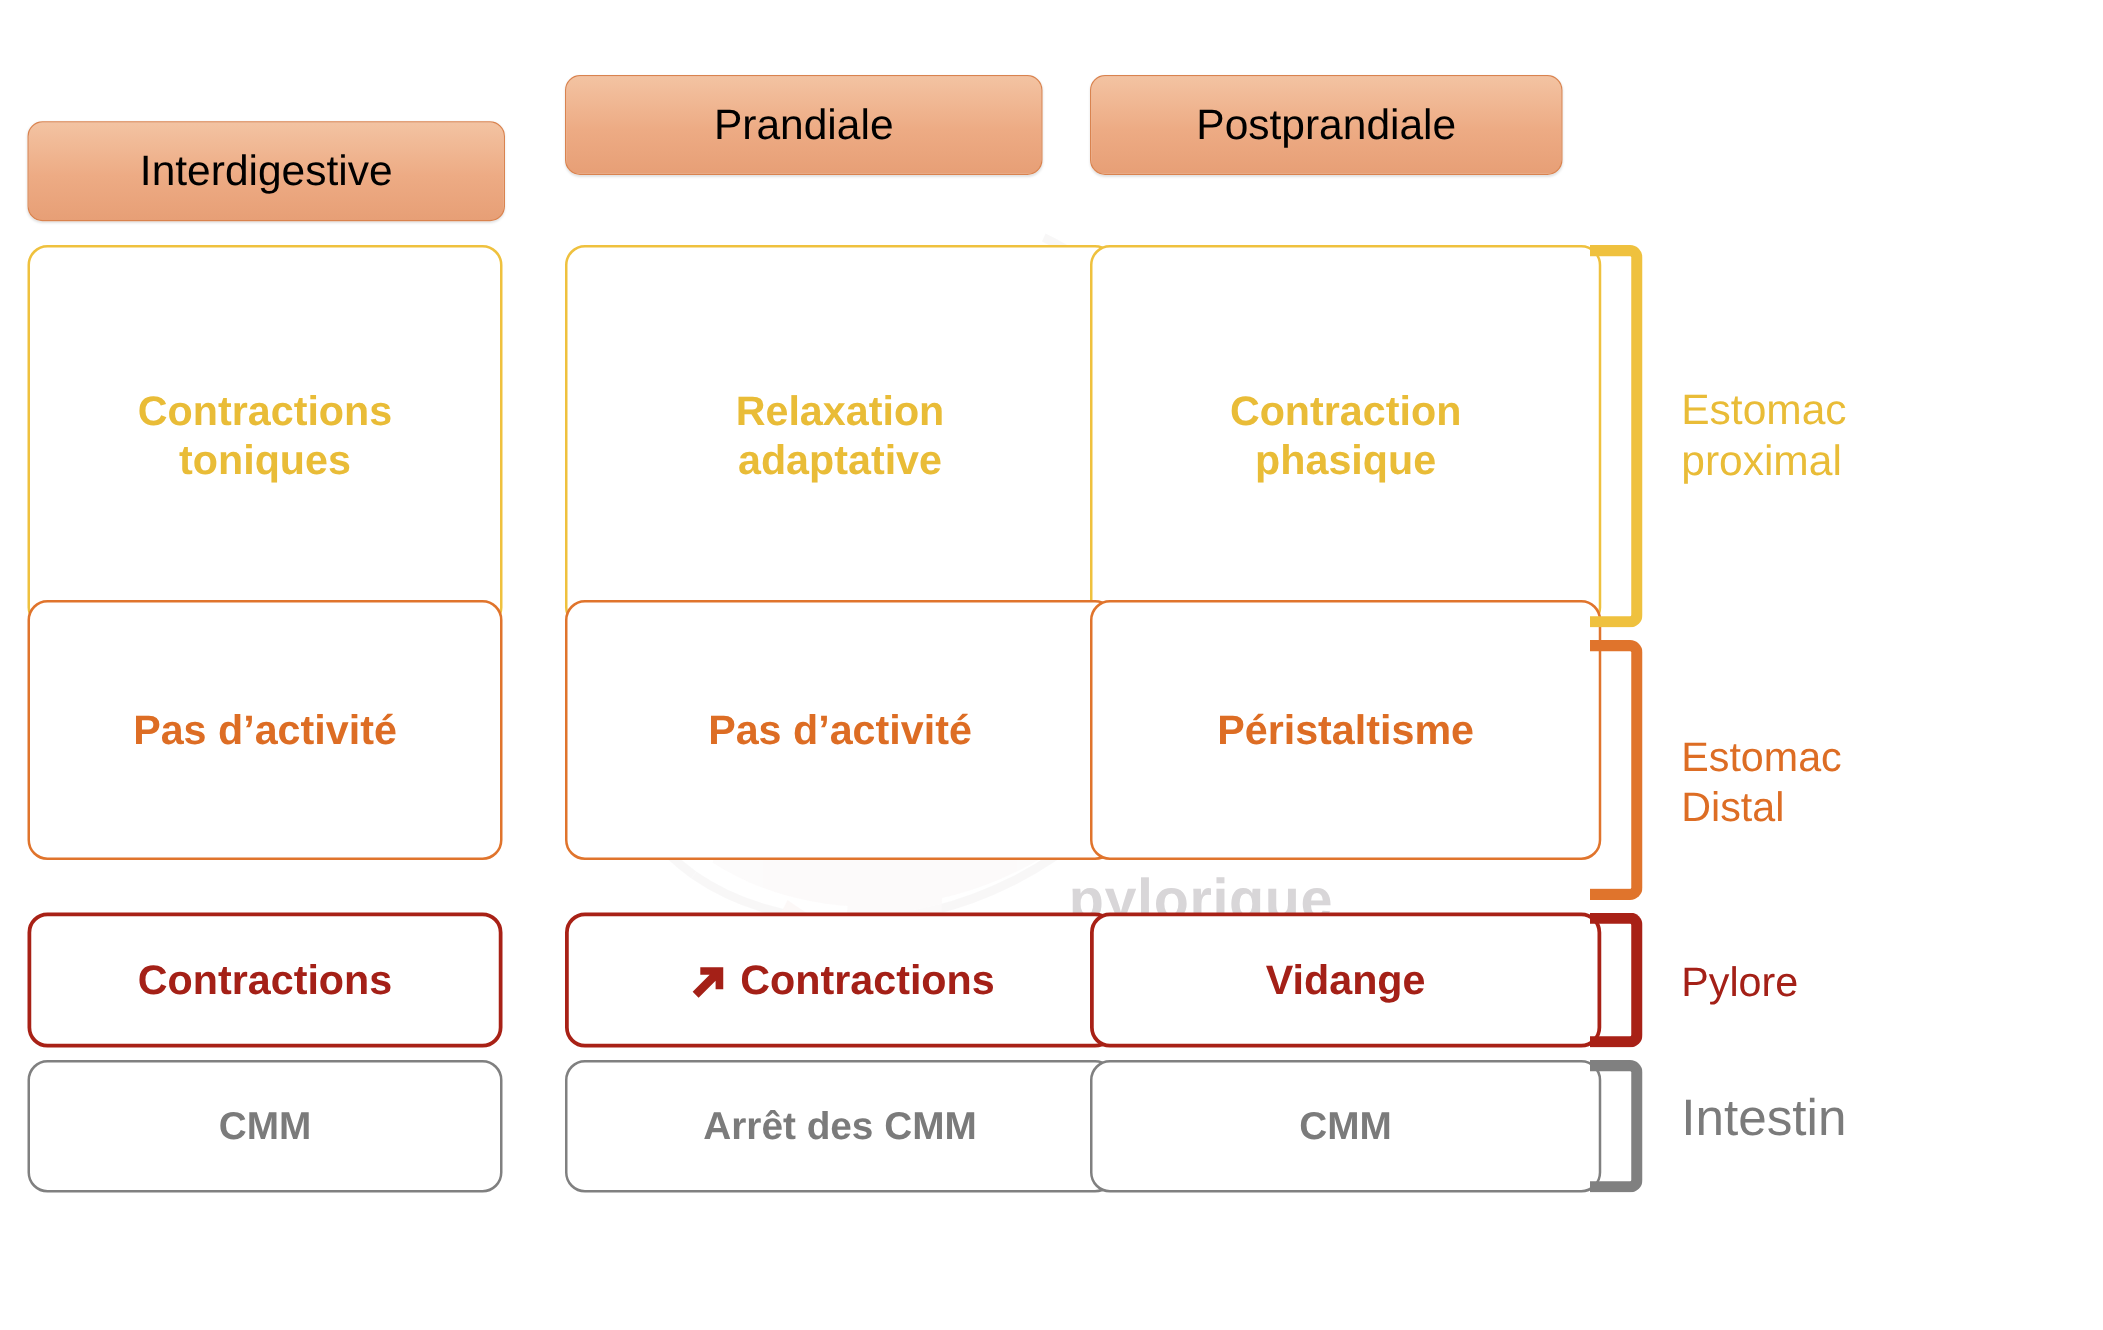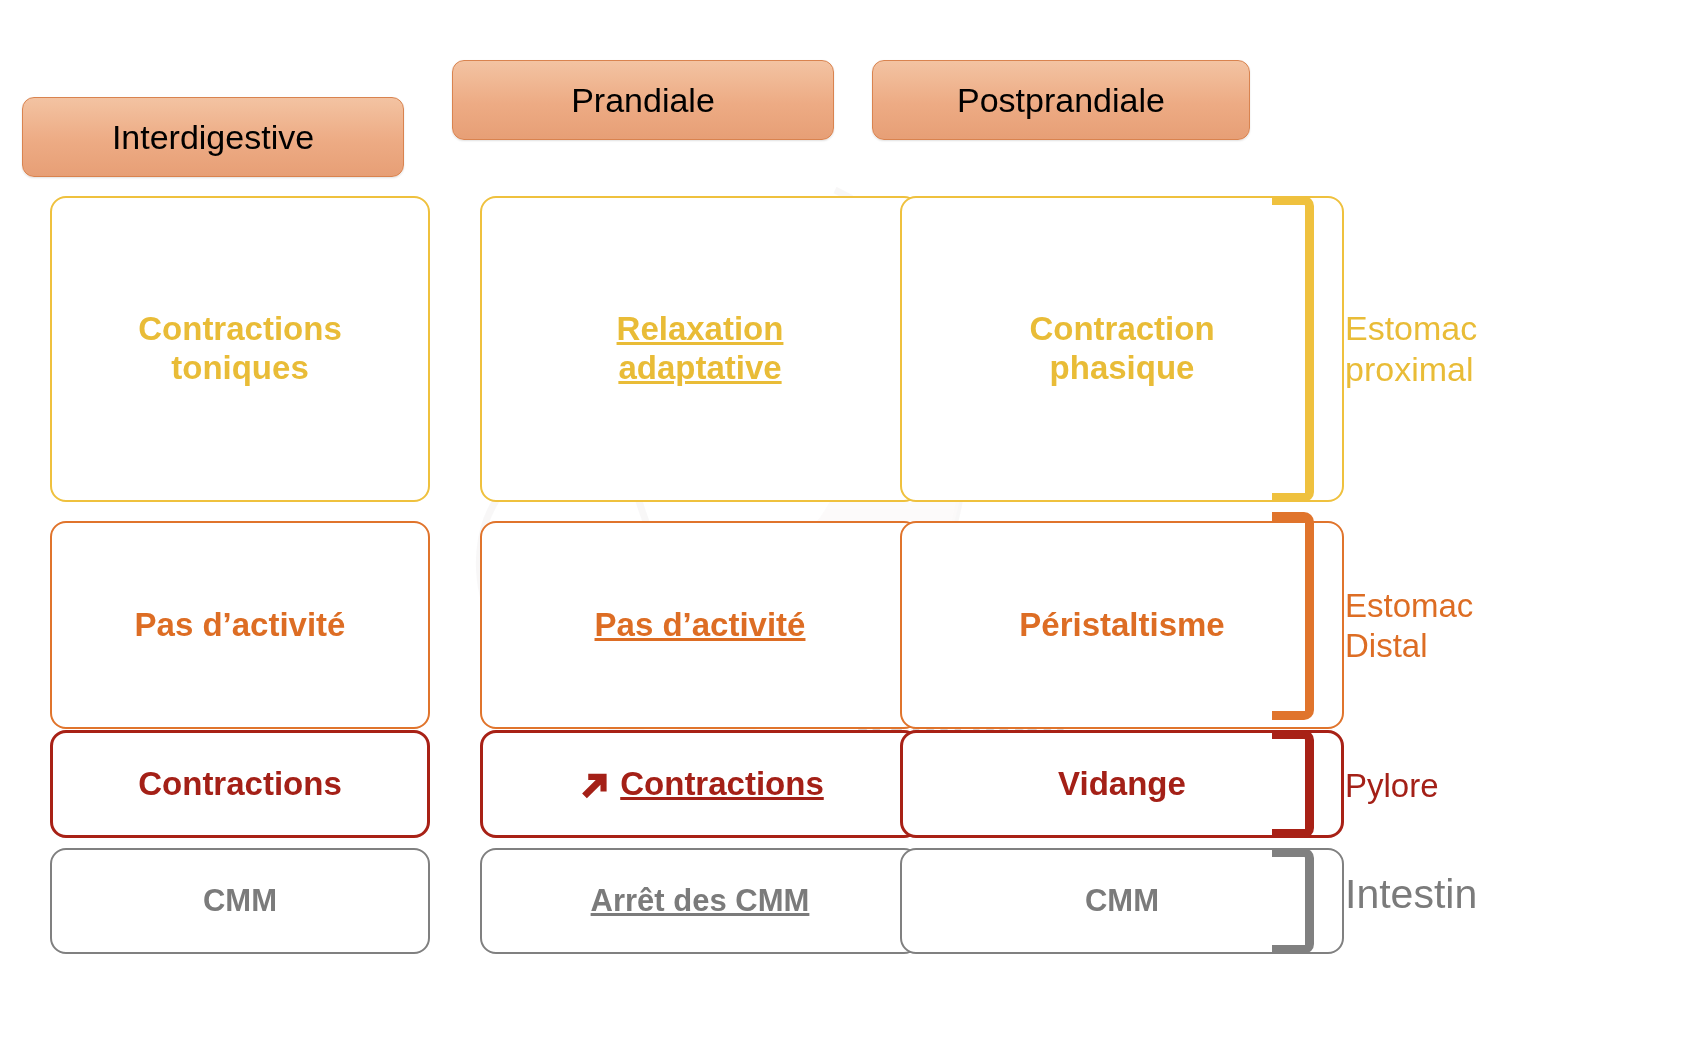--- a/index.html
+++ b/index.html
@@ -62,34 +62,33 @@
   .cell {
     position: absolute;
     background: #ffffff;
     border-radius: 16px;
     display: flex;
     align-items: center;
     justify-content: center;
     text-align: center;
     line-height: 1.18;
     box-sizing: border-box;
-    margin-left: 28px;
   }
   .cell-text { display: block; }
 
   
   .row-0 { top: 196px;  height: 306px; }
-  .row-1 { top: 521px;  height: 208px; justify-content: center; }
+  .row-1 { top: 480px;  height: 208px; justify-content: center; }
   .row-2 { top: 730px;  height: 108px; }
   .row-3 { top: 848px;  height: 106px; }
 
   
   .col-0 { left: 22px;  width: 380px; }
-  .col-1 { left: 452px; width: 440px; text-decoration: underline; }
-  .col-2 { left: 872px; width: 444px; }
+  .col-1 { left: 452px; width: 440px; }
+  .col-2 { left: 872px; width: 409px; }
 
   
   .r-prox { border: 2.5px solid #efc13e; color: #e9bc37; font-size: 33px; font-weight: 700; }
   .r-dist { border: 2.5px solid #e0742c; color: #dd6d24; font-size: 33px; font-weight: 700; }
   .r-pyl  { border: 3px   solid #a82116; color: #a42017; font-size: 33px; font-weight: 700; }
   .r-int  { border: 2.5px solid #808080; color: #7b7b7b; font-size: 31px; font-weight: 700; }
 
   
   .cell-inner {
     display: flex;

